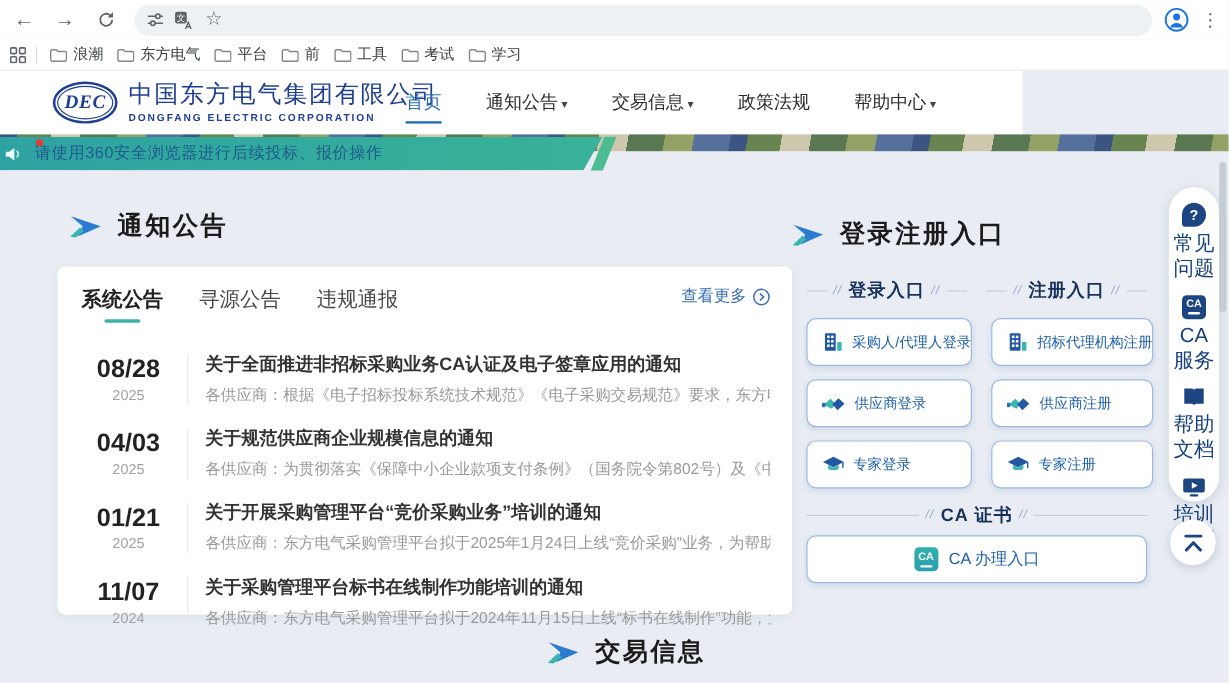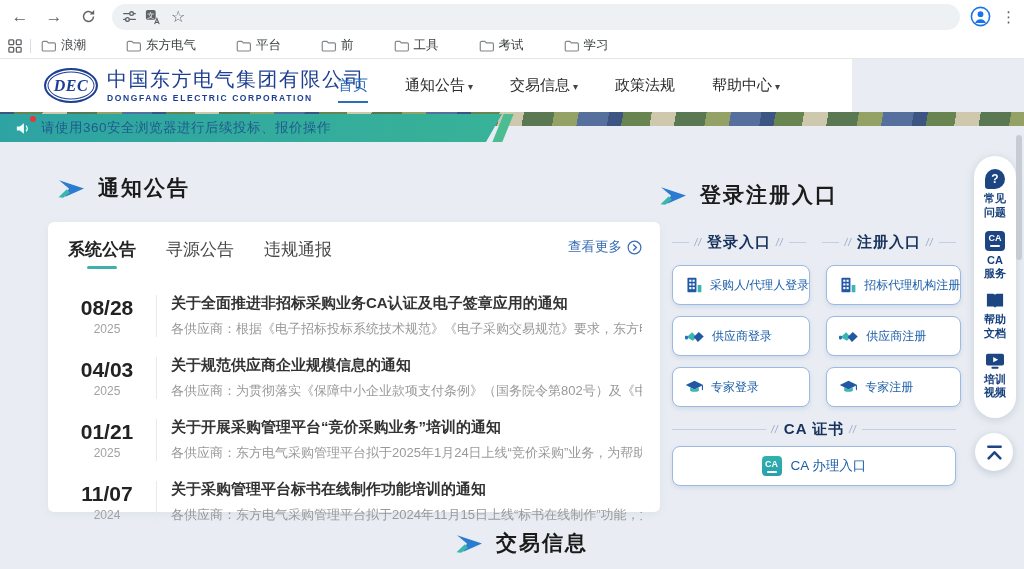--- a/index.html
+++ b/index.html
@@ -12,21 +12,21 @@
   .nav-btn { width:28px; height:28px; display:flex; align-items:center; justify-content:center; color:#5f6368; font-size:17px; margin-left:6px; border-radius:50%; }
   .omnibox { flex:1; height:26px; margin:0 10px 0 10px; background:#eef1f4; border-radius:13px; display:flex; align-items:center; padding:0 10px; min-width:0; }
   .url-text { flex:1; font-size:13px; color:#202124; white-space:nowrap; overflow:hidden; margin-left:8px; }
   .omni-icons { display:flex; align-items:center; gap:10px; margin-left:8px; }
   .star { font-size:16px; color:#5f6368; line-height:1; }
   .chrome-right { display:flex; align-items:center; gap:10px; margin-right:8px; }
   .dots { font-size:15px; color:#5f6368; letter-spacing:0; }
 
   .bookmarks { position:absolute; left:0; top:33px; width:1024px; height:26px; background:#fff; border-bottom:1px solid #e7e7e7; display:flex; align-items:center; padding-left:8px; }
   .bm-sep { width:1px; height:14px; background:#dadce0; margin:0 10px 0 8px; }
-  .bm { display:flex; align-items:center; gap:5px; margin-right:40px; font-size:12.5px; color:#3c4043; white-space:nowrap; }
+  .bm { display:flex; align-items:center; gap:5px; margin-right:11px; font-size:12.5px; color:#3c4043; white-space:nowrap; }
 
   
   .site-header { position:absolute; left:0; top:59px; width:852px; height:53px; background:#fff; }
   .logo-wrap { position:absolute; left:44px; top:9px; display:flex; align-items:center; gap:9px; }
   .dec-oval { width:54px; height:35px; border:2.5px solid #1d3e91; border-radius:50%; display:flex; align-items:center; justify-content:center; box-shadow:inset 0 0 0 1.5px #fff, inset 0 0 0 2.5px #1d3e91; }
   .dec-oval span { font-family:"Liberation Serif", serif; font-style:italic; font-weight:bold; font-size:16px; color:#1d3e91; letter-spacing:.5px; }
   .co-names { display:flex; flex-direction:column; }
   .co-cn { font-size:20px; font-weight:normal; color:#1d3e91; letter-spacing:1.5px; line-height:1.15; }
   .co-en { font-size:8.5px; font-weight:bold; color:#1d3e91; letter-spacing:1.6px; margin-top:2px; }
   .main-nav { position:absolute; right:72px; top:0; height:53px; display:flex; align-items:center; gap:37px; }
@@ -36,21 +36,21 @@
   .nav-item.active::before { content:""; position:absolute; left:50%; transform:translateX(-50%); bottom:-8px; width:30px; height:2px; background:#2a6db8; }
 
   
   .hero-strip { position:absolute; left:0; top:112px; width:1024px; height:14px;
     background:
       repeating-linear-gradient(100deg, rgba(30,58,110,.85) 0 14px, rgba(90,122,63,.9) 14px 42px, rgba(201,194,160,.85) 42px 66px, rgba(74,107,63,.9) 66px 96px, rgba(138,154,85,.9) 96px 120px, rgba(60,90,143,.85) 120px 150px);
   }
   .ribbon { position:absolute; left:0; top:114px; width:502px; height:28px;
     background:linear-gradient(90deg,#2ea3a3,#38b298);
     clip-path:polygon(0 0, 100% 0, calc(100% - 16px) 100%, 0 100%);
-    display:flex; align-items:center; padding-left:16px; }
+    display:flex; align-items:center; padding-left:4px; }
   .ribbon-accent { position:absolute; left:498px; top:114px; width:10px; height:28px; background:#4cbd92; transform:skewX(-22deg); }
   .ribbon-text { margin-left:10px; font-size:13.5px; color:#1f5c8c; font-weight:500; letter-spacing:.5px; }
   .red-dot { position:absolute; left:30px; top:2px; width:6px; height:6px; border-radius:50%; background:#e53935; }
 
   
   .sec-head { position:absolute; display:flex; align-items:center; gap:13px; }
   .sec-title { font-size:21px; font-weight:bold; color:#1b1b1b; letter-spacing:2px; }
 
   
   .notice-card { position:absolute; left:48px; top:222px; width:612px; height:290px; background:#fff; border-radius:6px; box-shadow:0 2px 10px rgba(40,60,100,.06); }
@@ -83,21 +83,21 @@
   .ca-badge i { font-style:normal; font-size:9px; font-weight:bold; color:#fff; line-height:1; }
   .ca-badge::after { content:""; width:10px; height:2px; background:#fff; margin-top:2px; border-radius:1px; }
   .ca-badge.navy { background:#1c4582; }
 
   
   .trade-head { left:456px; top:529px; }
 
   
   .float-pill { position:absolute; left:974px; top:156px; width:42px; height:262px; background:#fff; border-radius:21px; box-shadow:0 2px 10px rgba(20,40,80,.15); display:flex; flex-direction:column; align-items:center; padding-top:13px; gap:11px; z-index:5; }
   .f-item { display:flex; flex-direction:column; align-items:center; gap:3px; cursor:pointer; }
-  .f-label { font-size:11px; font-weight:bold; color:#16407c; line-height:1.25; text-align:center; }
+  .f-label { font-size:17px; font-weight:normal; color:#16407c; line-height:1.25; text-align:center; }
   .q-bubble { width:20px; height:20px; background:#1c4582; border-radius:50% 50% 50% 3px; display:flex; align-items:center; justify-content:center; color:#fff; font-size:12px; font-weight:bold; }
   .back-top { position:absolute; left:975px; top:433px; width:38px; height:38px; border-radius:50%; background:#fff; box-shadow:0 2px 8px rgba(20,40,80,.18); display:flex; align-items:center; justify-content:center; cursor:pointer; z-index:5; }
 
   
   .scroll-thumb { position:absolute; left:1016px; top:135px; width:6px; height:125px; border-radius:3px; background:#c7ccd4; z-index:6; }
 </style>
 </head>
 <body>
 
 <div class="screen">

